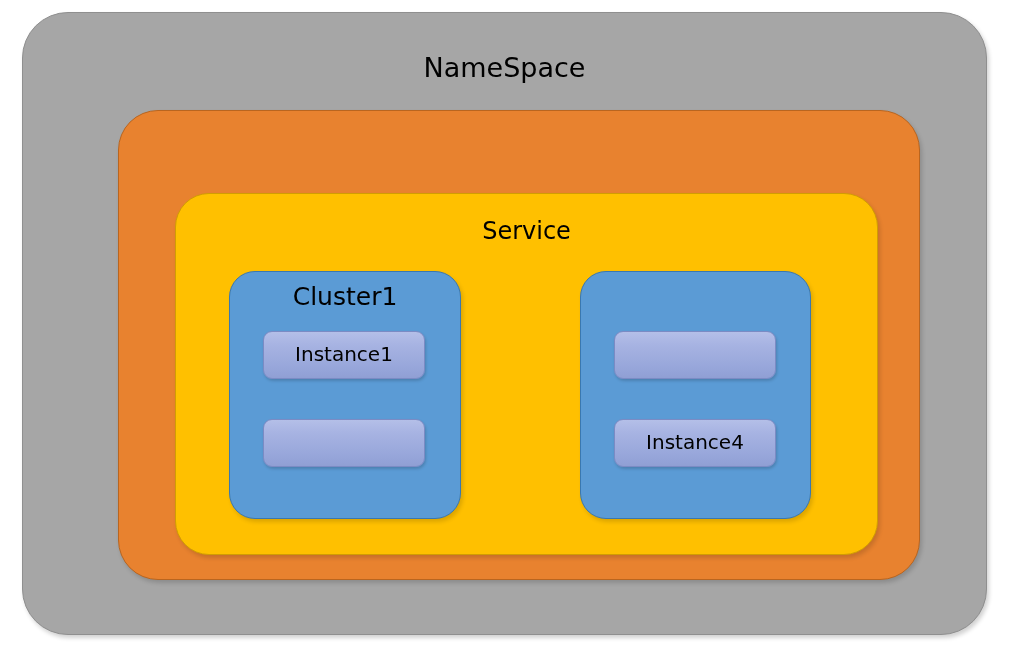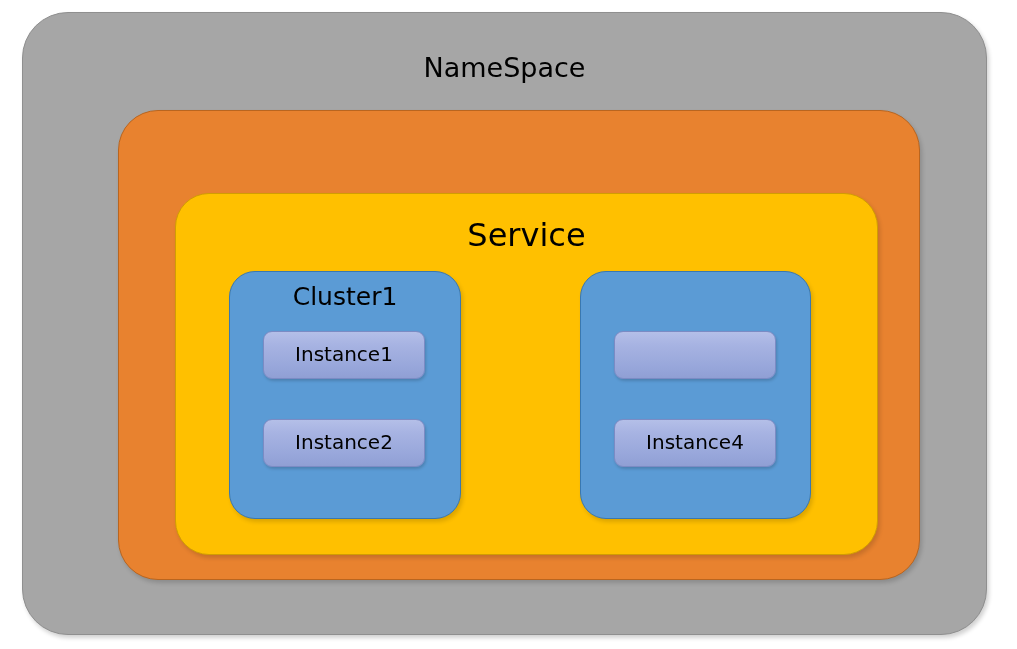--- a/index.html
+++ b/index.html
@@ -115,21 +115,21 @@
   .label-group {
     left: 118px;
     top: 143px;
     width: 802px;
     font-size: 26px;
   }
   .label-service {
     left: 175px;
     top: 219px;
     width: 703px;
-    font-size: 32px;
+    font-size: 24px;
   }
   .label-cluster {
     top: 284px;
     font-size: 25px;
   }
   .label-cluster-1 { left: 229px; width: 232px; }
   .label-cluster-2 { left: 580px; width: 231px; }
 
   .label-instance {
     width: 162px;
@@ -155,20 +155,19 @@
 
   <div class="cluster-box cluster-1"></div>
   <div class="label label-cluster label-cluster-1">Cluster1</div>
 
   <div class="cluster-box cluster-2"></div>
 
   <div class="instance-box inst-1"></div>
   <div class="label label-instance li-1">Instance1</div>
 
   <div class="instance-box inst-2"></div>
-  <div class="label label-instance li-2">Instance2</div>
 
   <div class="instance-box inst-3"></div>
 
   <div class="instance-box inst-4"></div>
   <div class="label label-instance li-4">Instance4</div>
 
 </div>
 
 </body></html>

